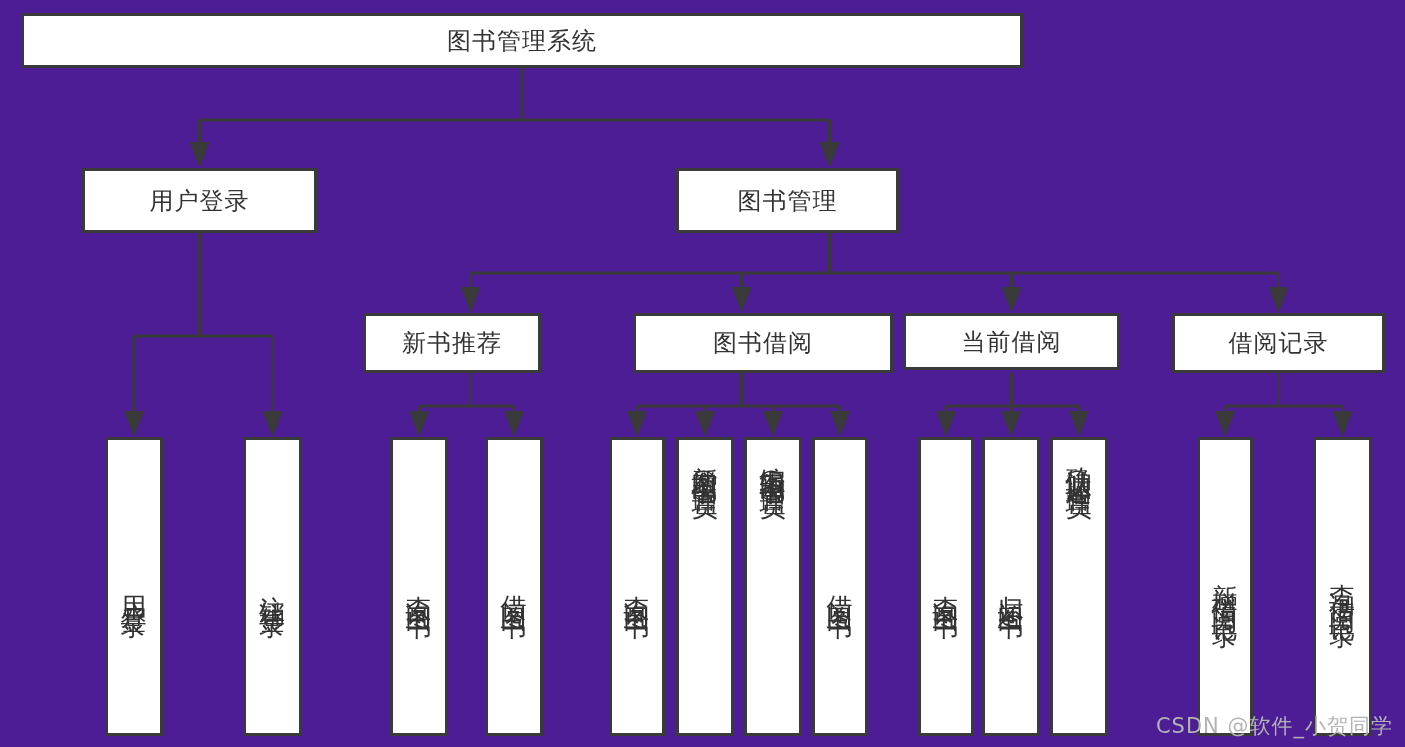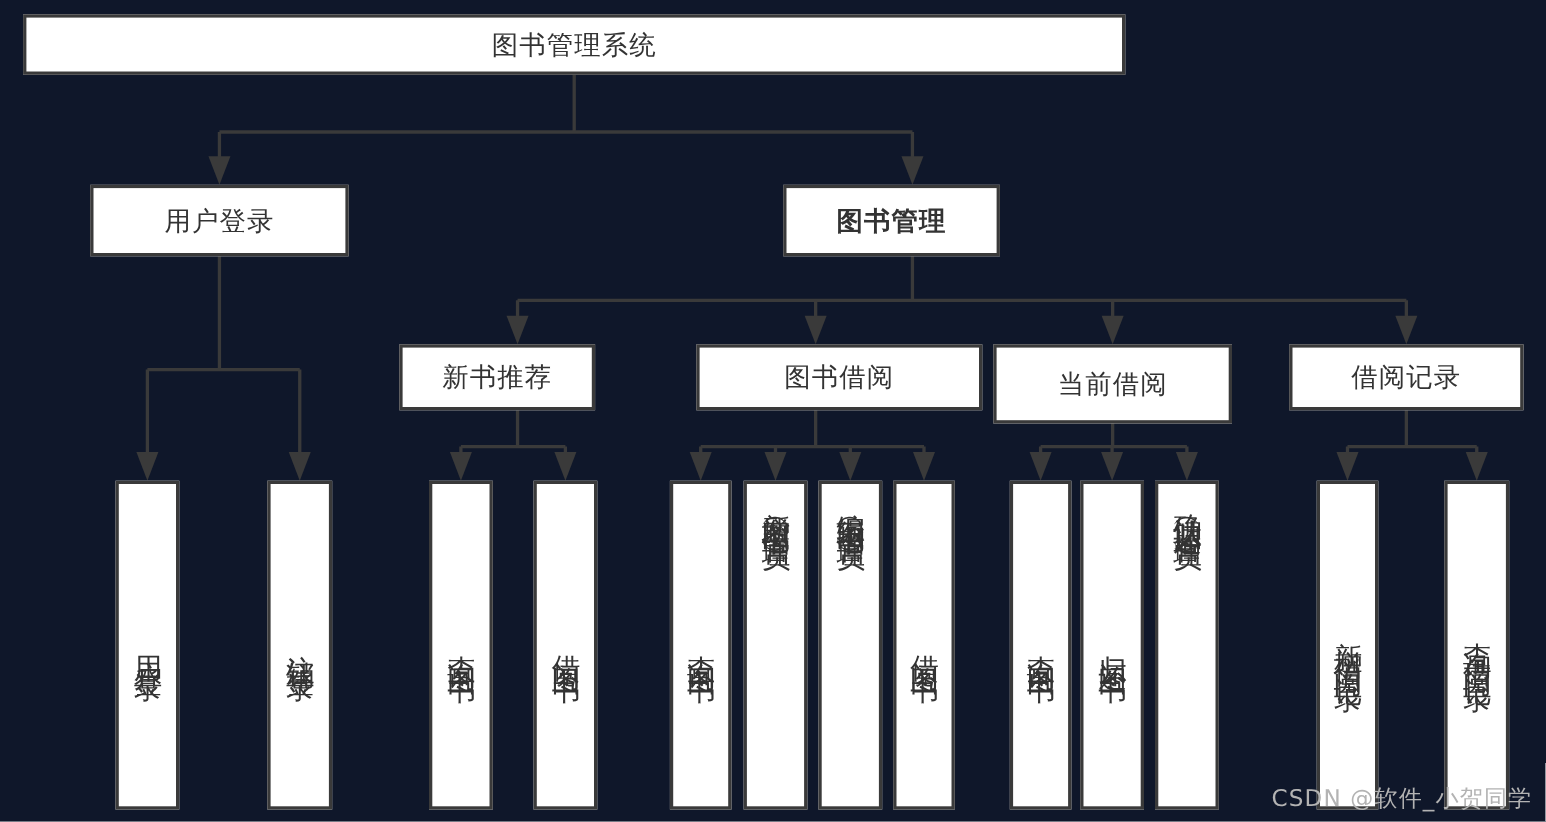--- a/index.html
+++ b/index.html
@@ -5,21 +5,21 @@
   html, body {
     margin: 0;
     padding: 0;
     background: #ffffff;
     font-family: "DejaVu Sans", "Liberation Sans", sans-serif;
   }
   .canvas {
     position: relative;
     width: 1405px;
     height: 747px;
-    background: #0f172a;
+    background: #4c1d95;
     overflow: hidden;
   }
   .connector-layer {
     position: absolute;
     left: 0; top: 0;
     width: 1405px; height: 747px;
     z-index: 1;
   }
   .node {
     position: absolute;
@@ -120,31 +120,31 @@
     </g>
   </svg>
 
   <div class="node h" style="left:21px; top:13px; width:1002px; height:55px;">
     <span>图书管理系统</span>
   </div>
 
   <div class="node h" style="left:82px; top:168px; width:235px; height:65px;">
     <span>用户登录</span>
   </div>
-  <div class="node h" style="left:712px; top:168px; width:197px; height:65px;font-weight:bold;">
+  <div class="node h" style="left:676px; top:168px; width:223px; height:65px;">
     <span>图书管理</span>
   </div>
 
   <div class="node h" style="left:363px; top:313px; width:178px; height:60px;">
     <span>新书推荐</span>
   </div>
   <div class="node h" style="left:633px; top:313px; width:260px; height:60px;">
     <span>图书借阅</span>
   </div>
-  <div class="node h" style="left:903px; top:313px; width:217px; height:72px;">
+  <div class="node h" style="left:903px; top:313px; width:217px; height:57px;">
     <span>当前借阅</span>
   </div>
   <div class="node h" style="left:1172px; top:313px; width:213px; height:60px;">
     <span>借阅记录</span>
   </div>
 
   <div class="node v" style="left:105px; top:437px; width:58px; height:299px;">
     <span class="vtext">用户登录</span>
   </div>
   <div class="node v" style="left:243px; top:437px; width:59px; height:299px;">

